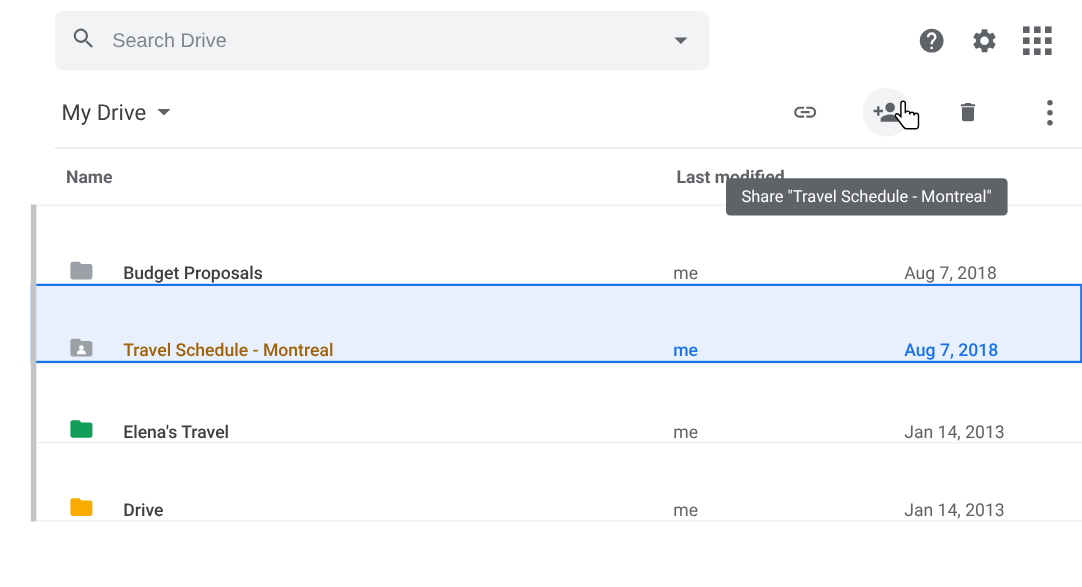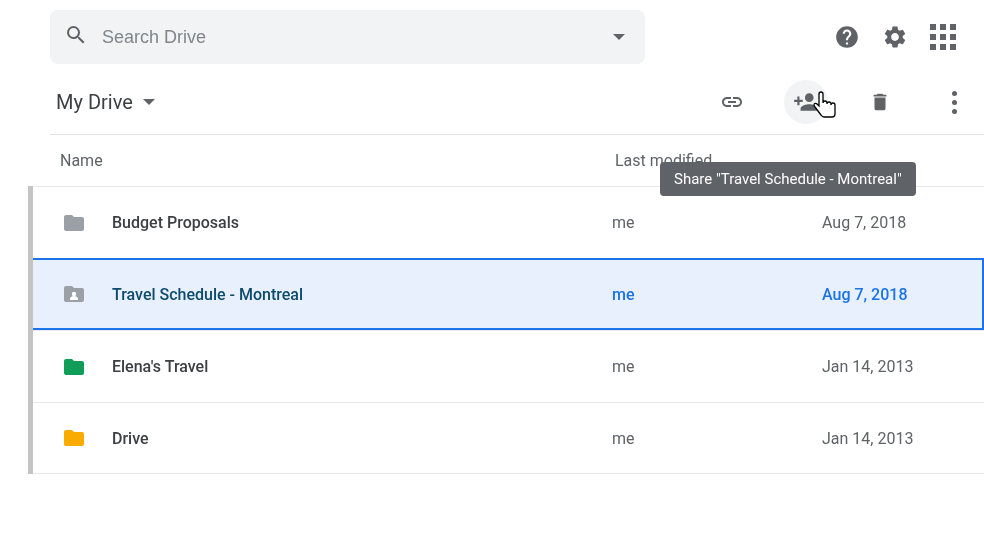--- a/index.html
+++ b/index.html
@@ -80,48 +80,48 @@
     border-radius:4px;
     white-space:nowrap;
     z-index:10;
   }
 
   .divider { border-bottom:1px solid #e0e0e0; margin: 0 0 0 50px; }
 
   .header-row {
     display:flex;
     padding: 16px 12px 16px 60px;
-    font-size:16px; font-weight:400; color:#5f6368;
+    font-size:16px; font-weight:700; color:#5f6368;
   }
   .col-name { flex: 0 0 555px; }
   .col-owner { flex: 0 0 210px; }
   .col-modified { flex: 1; }
 
   .file-list { position:relative; margin-left:28px; }
   .scroll-indicator { position:absolute; left:0; top:0; bottom:0; width:5px; background:#c4c4c4; }
 
   .file-row {
     display:flex;
-    align-items:center;
+    align-items:flex-end;
     height:72px;
     border-top:1px solid #e8eaed;
     padding-left:32px;
     font-size:16px;
     color:#5f6368;
     cursor:pointer;
   }
   .file-row:last-child { border-bottom:1px solid #e8eaed; }
   .file-row.selected {
     background:#e8f0fe;
     border:2px solid #1a73e8;
     color:#1a73e8;
     font-weight:500;
     padding-left:30px;
   }
-  .file-row.selected .file-name { color:#0c4a6e; }
+  .file-row.selected .file-name { color:#a16207; }
   .file-row.selected .col-owner, .file-row.selected .col-modified { color:#1a73e8; }
   .folder-icon { width:28px; height:24px; margin-right:24px; flex-shrink:0; }
   .file-name { flex:0 0 500px; color:#3c4043; font-weight:500; }
   .file-row .col-owner { flex:0 0 210px; }
   .file-row .col-modified { flex:1; }
 </style>
 </head>
 <body>
 
 <div class="topbar">

